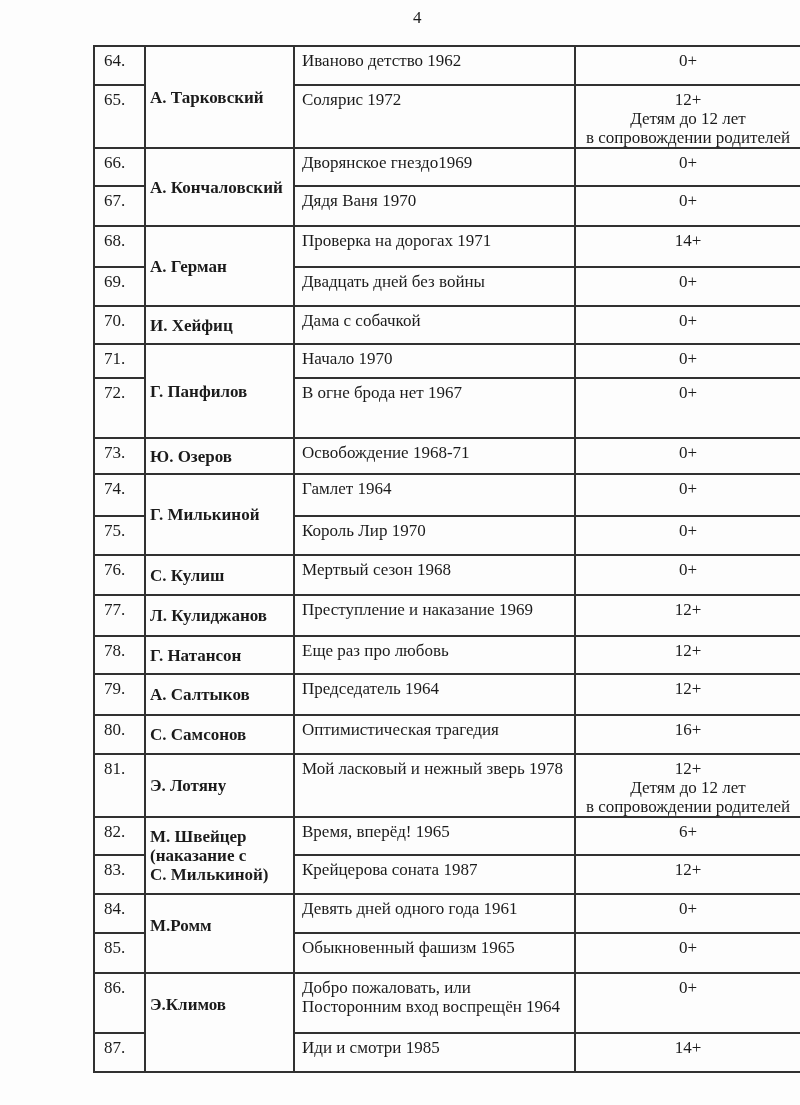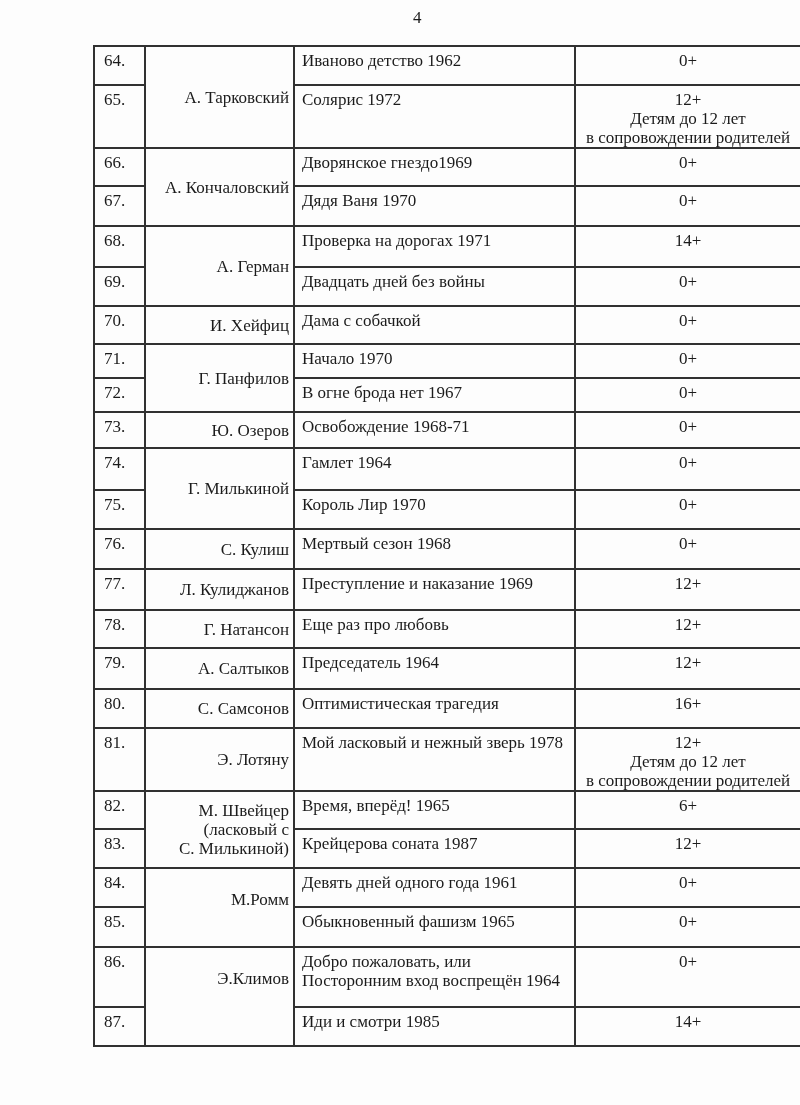--- a/index.html
+++ b/index.html
@@ -23,21 +23,21 @@
   .c-num{width:51px;}
   .c-dir{width:149px;}
   .c-title{width:281px;}
   .c-rating{width:226px;}
   td{
     border:2px solid var(--line,#313131);
     font-size:17px;line-height:19px;
     padding:0;overflow:hidden;
   }
   td.num{vertical-align:top;text-align:left;padding:4px 2px 0 9px;}
-  td.director{text-align:right;padding:2px 4px;}
+  td.director{text-align:left;padding:2px 4px;font-weight:bold;}
   td.director.v-middle{vertical-align:middle;}
   td.director.v-top{vertical-align:top;padding-top:21px;}
   td.title{vertical-align:top;text-align:left;padding:4px 6px 0 7px;}
   td.rating{vertical-align:top;text-align:center;padding:4px 4px 0;}
 </style>
 </head>
 <body>
 
 <div class="sheet">
   <div class="page-number">4</div>
@@ -147,21 +147,21 @@
           <td class="director v-middle" rowspan="2">
             <div>Г. Панфилов</div>
           </td>
           <td class="title">
             <div>Начало 1970</div>
           </td>
           <td class="rating">
             <div>0+</div>
           </td>
         </tr>
-        <tr style="height: 34px;">
+        <tr style="height: 60px;">
           <td class="num">
             <div>72.</div>
           </td>
           <td class="title">
             <div>В огне брода нет 1967</div>
           </td>
           <td class="rating">
             <div>0+</div>
           </td>
         </tr>
@@ -289,21 +289,21 @@
             <div>Детям до 12 лет</div>
             <div>в сопровождении родителей</div>
           </td>
         </tr>
         <tr style="height: 38px;">
           <td class="num">
             <div>82.</div>
           </td>
           <td class="director v-middle" rowspan="2">
             <div>М. Швейцер</div>
-            <div>(ласковый с</div>
+            <div>(наказание с</div>
             <div>С. Милькиной)</div>
           </td>
           <td class="title">
             <div>Время, вперёд! 1965</div>
           </td>
           <td class="rating">
             <div>6+</div>
           </td>
         </tr>
         <tr style="height: 39px;">

